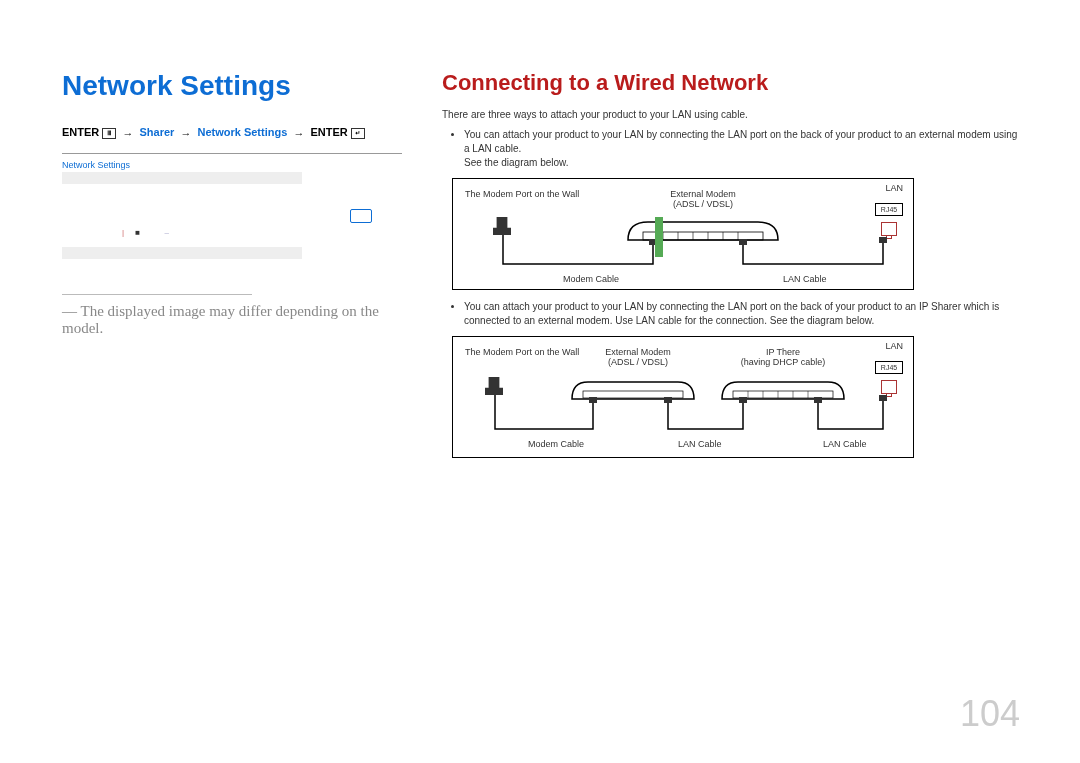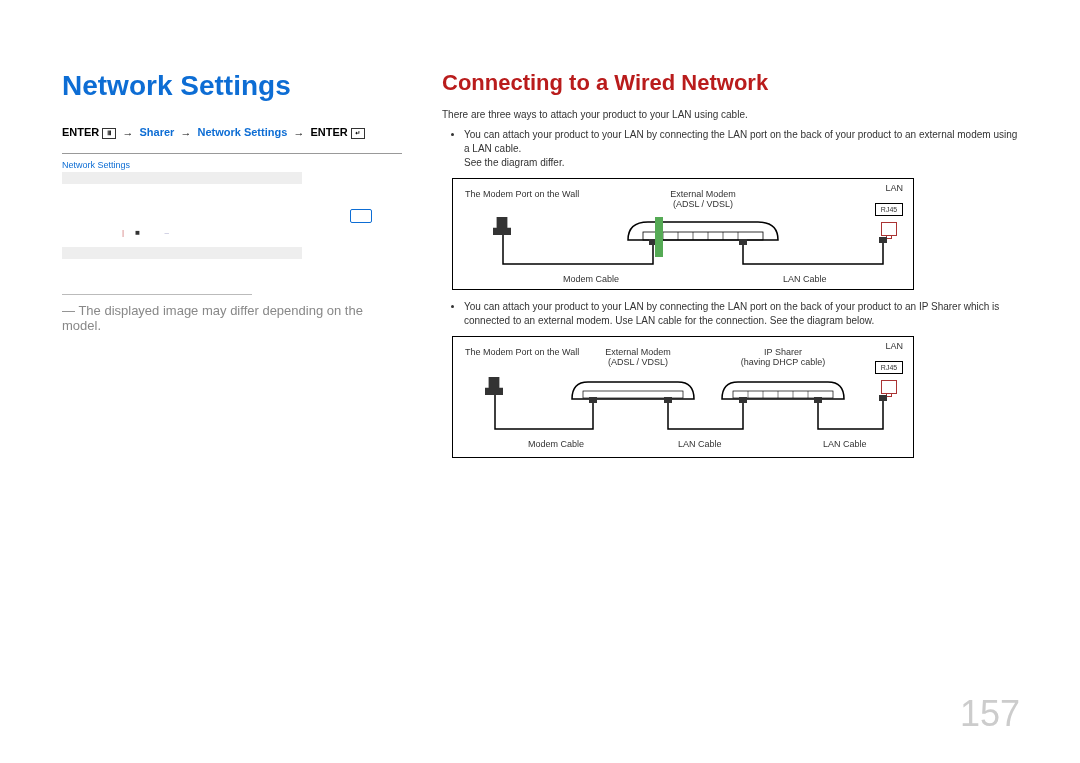--- a/index.html
+++ b/index.html
@@ -90,22 +90,23 @@
     left: 60px;
     font-size: 8px;
     color: #888;
   }
   .divider {
     border-top: 1px solid #bbb;
     margin: 14px 0 8px 0;
     width: 190px;
   }
   .note {
-    font-size: 13px;
+    font-size: 15px;
     color: #888;
+    font-family: Liberation Serif, serif;
   }
   .body-text {
     font-size: 10px;
     color: #333;
     line-height: 1.4;
     margin: 0 0 6px 0;
   }
   ul.bullets {
     margin: 4px 0 6px 0;
     padding-left: 22px;
@@ -209,21 +210,21 @@
     <div class="note">― <span>The displayed image may differ depending on the model.</span></div>
   </div>
 
   <div class="right-col">
     <h2 class="subtitle">Connecting to a Wired Network</h2>
     <p class="body-text">There are three ways to attach your product to your LAN using cable.</p>
 
     <ul class="bullets">
       <li>
         <span>You can attach your product to your LAN by connecting the LAN port on the back of your product to an external modem using a LAN cable.</span><br>
-        <span>See the diagram differ.</span>
+        <span>See the diagram below.</span>
       </li>
     </ul>
 
     <div class="diagram">
       <span class="label" style="left:12px;top:10px">The Modem Port on the Wall</span>
       <div class="wall-port"></div>
 
       <span class="label" style="left:195px;top:10px;text-align:center;width:110px">
         <span>External Modem</span><br><span>(ADSL / VDSL)</span>
       </span>
@@ -267,21 +268,21 @@
 
       <span class="label" style="left:135px;top:10px;text-align:center;width:100px">
         <span>External Modem</span><br><span>(ADSL / VDSL)</span>
       </span>
       <svg class="modem-svg" style="left:115px;top:38px" width="130" height="30">
         <path d="M4 24 Q4 7 20 7 L110 7 Q126 7 126 24 Z" fill="#fff" stroke="#000" stroke-width="1.5"></path>
         <rect x="15" y="16" width="100" height="7" fill="none" stroke="#000" stroke-width="0.7"></rect>
       </svg>
 
       <span class="label" style="left:275px;top:10px;text-align:center;width:110px">
-        <span>IP Sharer</span><br><span>(having DHCP cable)</span>
+        <span>IP There</span><br><span>(having DHCP cable)</span>
       </span>
       <svg class="modem-svg" style="left:265px;top:38px" width="130" height="30">
         <path d="M4 24 Q4 7 20 7 L110 7 Q126 7 126 24 Z" fill="#fff" stroke="#000" stroke-width="1.5"></path>
         <rect x="15" y="16" width="100" height="7" fill="none" stroke="#000" stroke-width="0.7"></rect>
         <line x1="30" y1="16" x2="30" y2="23" stroke="#000" stroke-width="0.5"></line>
         <line x1="45" y1="16" x2="45" y2="23" stroke="#000" stroke-width="0.5"></line>
         <line x1="60" y1="16" x2="60" y2="23" stroke="#000" stroke-width="0.5"></line>
         <line x1="75" y1="16" x2="75" y2="23" stroke="#000" stroke-width="0.5"></line>
         <line x1="90" y1="16" x2="90" y2="23" stroke="#000" stroke-width="0.5"></line>
       </svg>
@@ -303,13 +304,13 @@
         <rect x="426" y="58" width="8" height="6" fill="#333"></rect>
       </svg>
 
       <span class="label" style="left:75px;top:102px">Modem Cable</span>
       <span class="label" style="left:225px;top:102px">LAN Cable</span>
       <span class="label" style="left:370px;top:102px">LAN Cable</span>
     </div>
   </div>
 </div>
 
-<div class="page-number">157</div>
+<div class="page-number">104</div>
 
 </body></html>

